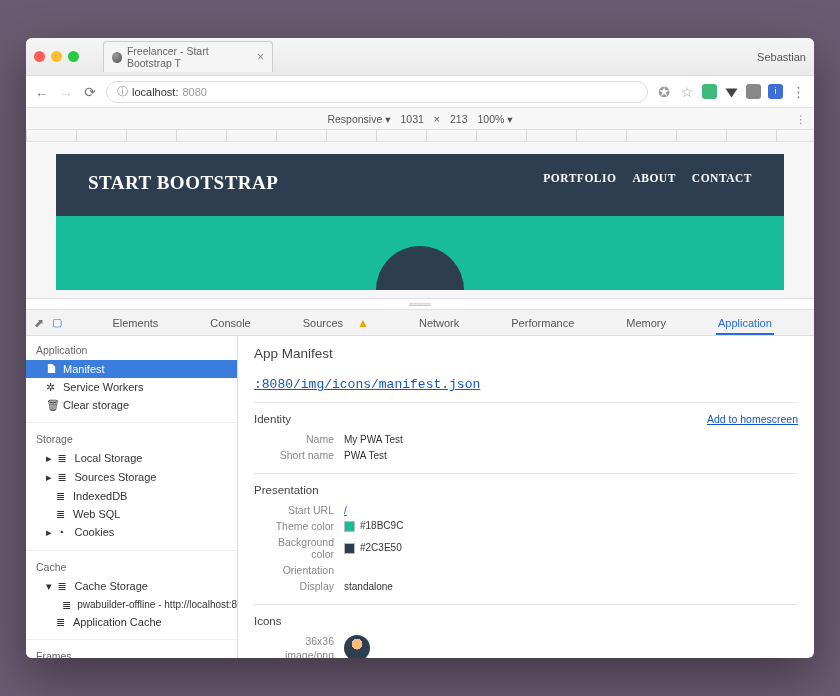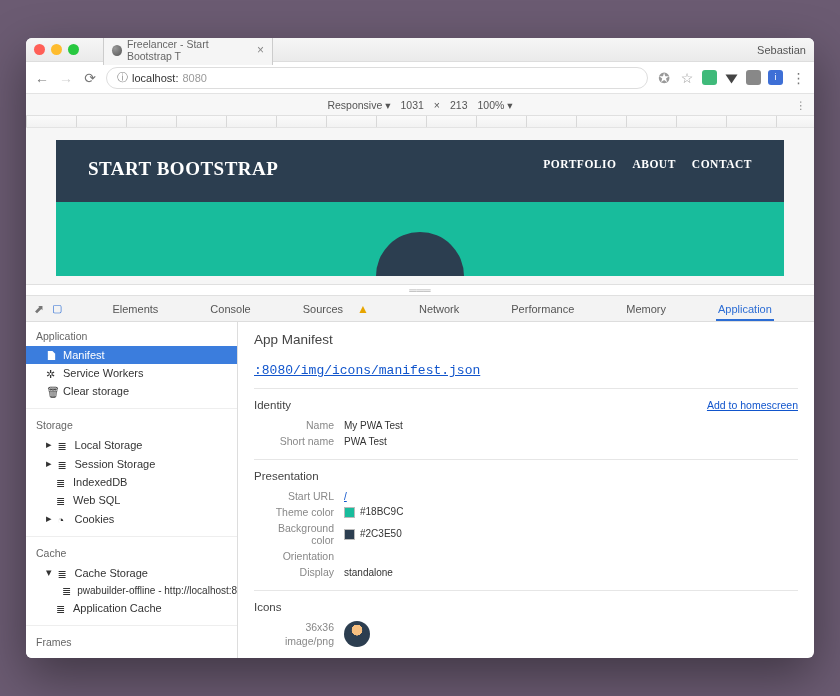--- a/index.html
+++ b/index.html
@@ -1,18 +1,18 @@
 <!DOCTYPE html>
 <html><head>
 <meta charset="utf-8">
 <style>
   * { box-sizing: border-box; margin: 0; padding: 0; }
   body { font-family: -apple-system, BlinkMacSystemFont, "Segoe UI", Helvetica, Arial, sans-serif; font-size: 12px; background:#6b5b72; display:flex; align-items:center; justify-content:center; height:696px; width:840px;}
   .window { width: 788px; height: 620px; background:#fff; border-radius:6px; box-shadow:0 18px 50px rgba(0,0,0,.4); overflow:hidden; display:flex; flex-direction:column; }
-  .titlebar { height:24px; background:linear-gradient(#f6f6f6,#eaeaea); display:flex; align-items:center; padding:0 8px; position:relative; border-bottom:1px solid #ddd;justify-content:center;}
+  .titlebar { height:38px; background:linear-gradient(#f6f6f6,#eaeaea); display:flex; align-items:center; padding:0 8px; position:relative; border-bottom:1px solid #ddd;justify-content:center;}
   .traffic { display:flex; gap:6px;}
   .dot{width:11px;height:11px;border-radius:50%;}
   .red{background:#ff5f57;} .yellow{background:#febc2e;} .green{background:#28c840;}
   .tab-row{display:flex;align-items:flex-end;margin-left:24px;}
   .tab{ background:#f5f5f5; border:1px solid #ccc; border-bottom:none; border-radius:4px 4px 0 0; padding:3px 8px; font-size:10.5px; color:#666; display:flex; align-items:center; gap:5px; max-width:170px;}
   .favicon{width:11px;height:11px;border-radius:50%; background:radial-gradient(circle at 30% 30%,#999,#555);}
   .tab-close{color:#888;font-size:12px;line-height:1;}
   .title-user{margin-left:auto;font-size:11px;color:#555;}
   .addr-bar{height:32px; display:flex; align-items:center; padding:0 8px; gap:8px; border-bottom:1px solid #e3e3e3;background:#fff;}
   .nav-ico{width:16px;text-align:center;color:#777;font-size:14px;}
@@ -37,21 +37,21 @@
   .dt-left-icons{display:flex;gap:8px;color:#777;}
   .dt-tab{cursor:default;padding:0 2px;margin-left:36px;}
   .dt-tab.active{color:#2b6cd4;border-bottom:2px solid #2b6cd4;padding-bottom:4px;margin-bottom:-6px;}
   .warn{color:#e7a500;font-size:12px;}
   .dt-right{margin-left:auto;display:flex;align-items:center;gap:8px;color:#777;}
   .err-badge{color:#e04040;font-weight:600;font-size:10px;}
   .dt-body{flex:1;display:flex;min-height:0;}
   .sidebar{width:212px;border-right:1px solid #ddd;overflow:auto;font-size:11px;color:#333;background:#fff;}
   .side-group{padding:4px 0 6px;}
   .side-section{padding:4px 10px;color:#666;font-size:10.5px;}
-  .side-item{padding:3px 10px 3px 20px;display:flex;align-items:flex-end;gap:6px;white-space:nowrap;}
+  .side-item{padding:3px 10px 3px 20px;display:flex;align-items:flex-start;gap:6px;white-space:nowrap;}
   .side-item.l2{padding-left:36px;}
   .side-item.sel{background:#3b7ddd;color:#fff;}
   .ico{width:11px;height:11px;display:inline-block;}
   .sep{border-top:1px solid #eee;margin:2px 0;}
   .panel{flex:1;overflow:auto;padding:10px 16px 0 16px;font-size:11px;color:#333;}
   .pnl-title{font-size:13.5px;color:#444;margin-bottom:16px;}
   .mani-link{color:#1155cc;font-size:13px;text-decoration:underline;font-family:Liberation Mono, monospace;}
   .hr{border-top:1px solid #e6e6e6;margin:10px 0;}
   .sect-head{font-size:11.5px;color:#444;margin-bottom:6px;}
   .kv{display:flex;align-items:center;padding:2px 0;}
@@ -177,21 +177,21 @@
         <div class="side-group">
           <div class="side-section">Storage</div>
           <div class="side-item">
               <span>▸</span>
               <span class="ico">≣</span>
               <span>Local Storage</span>
             </div>
           <div class="side-item">
               <span>▸</span>
               <span class="ico">≣</span>
-              <span>Session Storage</span>
+              <span>Sources Storage</span>
             </div>
           <div class="side-item" style="padding-left:30px">
               <span class="ico">≣</span>
               <span>IndexedDB</span>
             </div>
           <div class="side-item" style="padding-left:30px">
               <span class="ico">≣</span>
               <span>Web SQL</span>
             </div>
           <div class="side-item">

